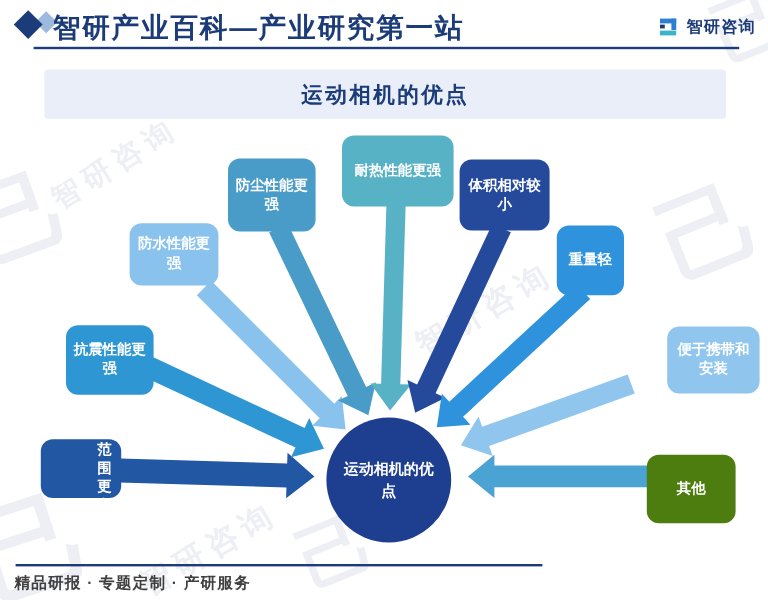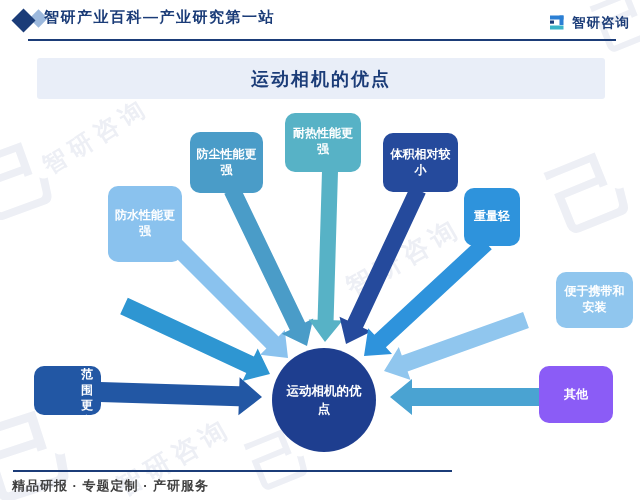--- a/index.html
+++ b/index.html
@@ -10,21 +10,21 @@
   .wm { position:absolute; color:#edeff5; z-index:0; white-space:nowrap; user-select:none; }
   .wm-logo { font-weight:700; }
   .wm-text { font-weight:700; letter-spacing:6px; }
 
   
   .header { position:absolute; left:0; top:0; width:640px; height:48px; z-index:3; }
   .diamond-wrap { position:absolute; left:8px; top:8px; width:44px; height:28px; }
   .diamond { position:absolute; }
   .diamond.light { left:24px; top:4px; width:13px; height:13px; background:#9db9dd; transform:rotate(45deg); }
   .diamond.dark  { left:7px;  top:4px; width:17px; height:17px; background:#1b3c78; transform:rotate(45deg); }
-  .header-title { position:absolute; left:44px; top:8px; font-size:15px; font-weight:700; color:#1b3c78; letter-spacing:1.5px; }
+  .header-title { position:absolute; left:44px; top:8px; font-size:23px; font-weight:700; color:#1b3c78; letter-spacing:1.5px; }
   .logo-group { position:absolute; right:10px; top:13px; display:flex; align-items:center; gap:5px; }
   .logo-text { font-size:13.5px; font-weight:700; color:#1b3c78; letter-spacing:1px; }
   .header-rule { position:absolute; left:28px; top:39px; width:588px; height:2px; background:#1b3c78; }
 
   
   .banner { position:absolute; left:37px; top:58px; width:568px; height:41px; background:#e9eef8;
             border-radius:3px; display:flex; align-items:center; justify-content:center; z-index:3; }
   .banner-title { font-size:18px; font-weight:700; color:#1b3c78; letter-spacing:2px; }
 
   
@@ -87,39 +87,42 @@
       <polygon points="322.0,170.8 317.6,319.8 308.7,319.5 325.0,342.0 342.6,320.5 333.6,320.2 338.0,171.2" fill="#57b2c6"></polygon>
       <polygon points="410.3,186.4 347.6,320.5 339.5,316.7 346.0,344.0 371.2,331.5 363.0,327.7 425.7,193.6" fill="#254a9c"></polygon>
       <polygon points="480.2,236.8 374.4,334.8 368.2,328.2 364.0,356.0 392.0,353.9 385.9,347.3 491.8,249.2" fill="#2e93dc"></polygon>
       <polygon points="523.1,312.0 401.8,355.6 398.8,347.1 384.0,371.0 410.6,380.0 407.6,371.6 528.9,328.0" fill="#90c6ee"></polygon>
       <polygon points="540.0,388.0 412.0,388.0 412.0,379.0 390.0,397.0 412.0,415.0 412.0,406.0 540.0,406.0" fill="#4aa3d2"></polygon>
     </svg>
   <div id="node-layer">
       <div class="node" style="left: 34px; top: 366px; width: 67px; height: 49px; background: rgb(34, 87, 164); padding-left: 43px;">
         <span>视角范围更宽阔</span>
       </div>
-      <div class="node" style="left: 108px; top: 186px; width: 74px; height: 76px; background: rgb(138, 194, 238);">
+      <div class="node" style="left: 55px; top: 271px; width: 73px; height: 58px; background: rgb(46, 150, 210);">
+        <span>抗震性能更强</span>
+      </div>
+      <div class="node" style="left: 108px; top: 186px; width: 74px; height: 52px; background: rgb(138, 194, 238);">
         <span>防水性能更强</span>
       </div>
       <div class="node" style="left: 190px; top: 132px; width: 73px; height: 61px; background: rgb(74, 156, 200);">
         <span>防尘性能更强</span>
       </div>
-      <div class="node" style="left: 285px; top: 113px; width: 76px; height: 59px; background: rgb(87, 178, 198); font-family: Liberation Mono, monospace;">
+      <div class="node" style="left: 285px; top: 113px; width: 93px; height: 59px; background: rgb(87, 178, 198);">
         <span>耐热性能更强</span>
       </div>
       <div class="node" style="left: 383px; top: 133px; width: 75px; height: 59px; background: rgb(37, 74, 156); justify-content: center;">
         <span>体积相对较小</span>
       </div>
       <div class="node" style="left: 464px; top: 188px; width: 56px; height: 58px; background: rgb(46, 147, 220);">
         <span>重量轻</span>
       </div>
       <div class="node" style="left: 520px; top: 272px; width: 77px; height: 56px; background: rgb(144, 198, 238); margin-left: 36px;">
         <span>便于携带和安装</span>
       </div>
-      <div class="node" style="left: 539px; top: 366px; width: 74px; height: 57px; background: #8b5cf6;">
+      <div class="node" style="left: 539px; top: 379px; width: 74px; height: 57px; background: #4d7c0f;">
         <span>其他</span>
       </div>
       <div class="center-circle" style="left: 272px; top: 348px; width: 104px; height: 104px; background: rgb(30, 62, 143);">
         <span>运动相机的优点</span>
       </div>
     </div>
 
   <div class="footer">
     <div class="footer-rule"></div>
     <div class="footer-services">精品研报 · 专题定制 · 产研服务</div>

